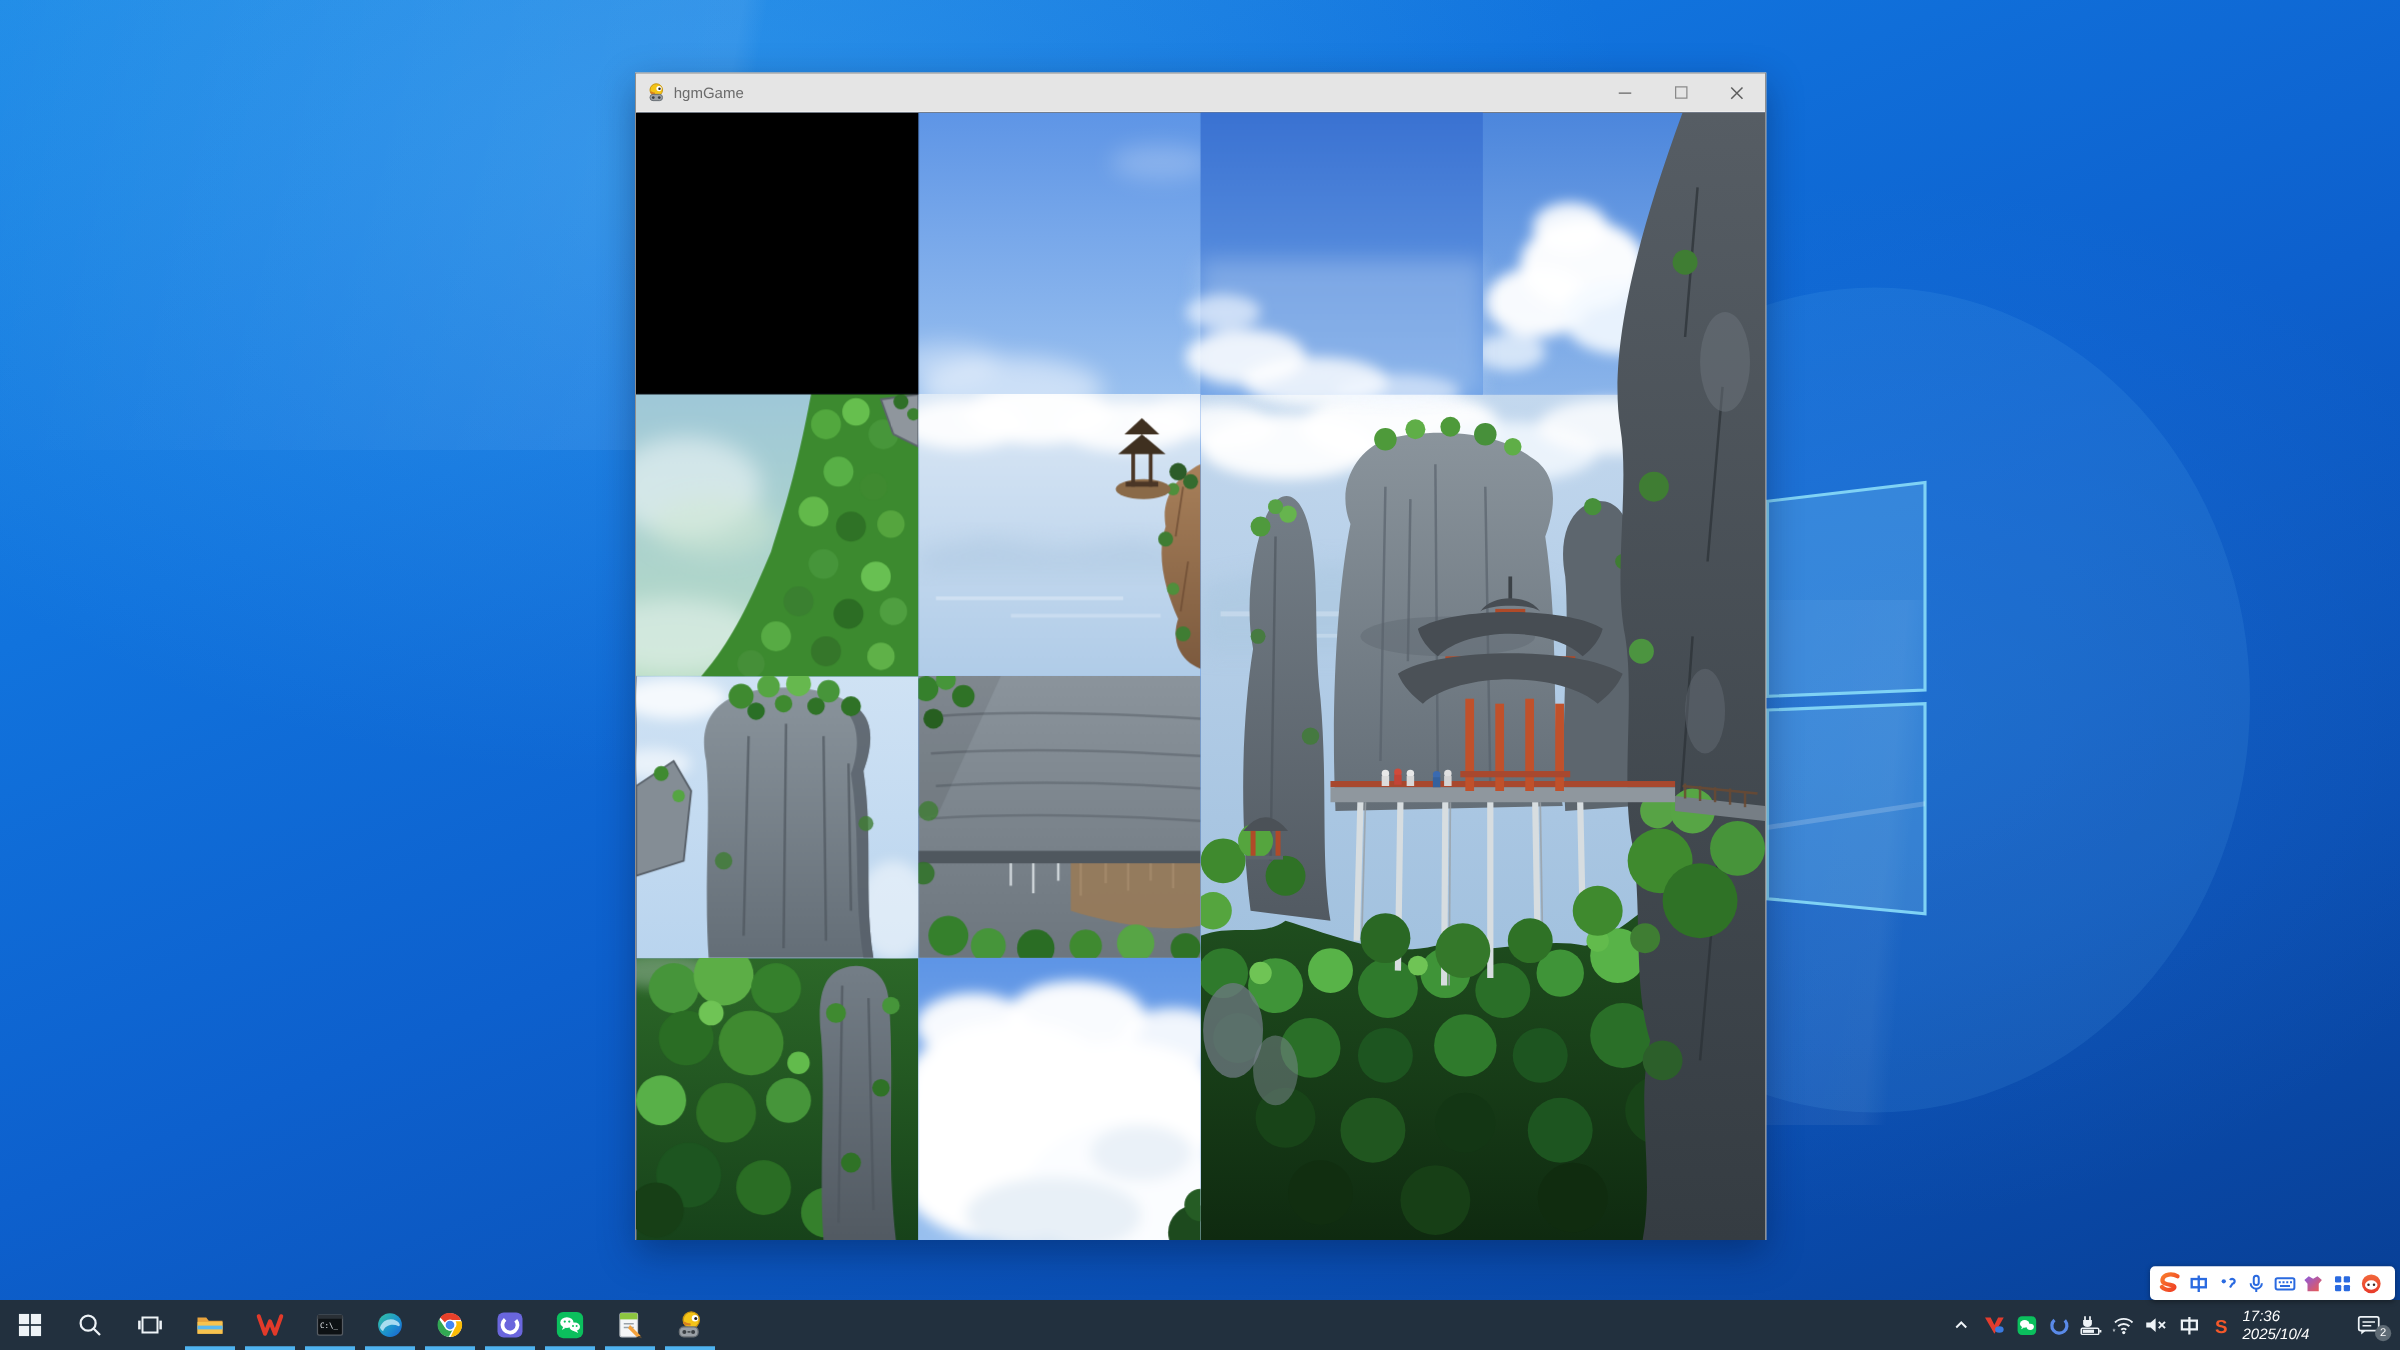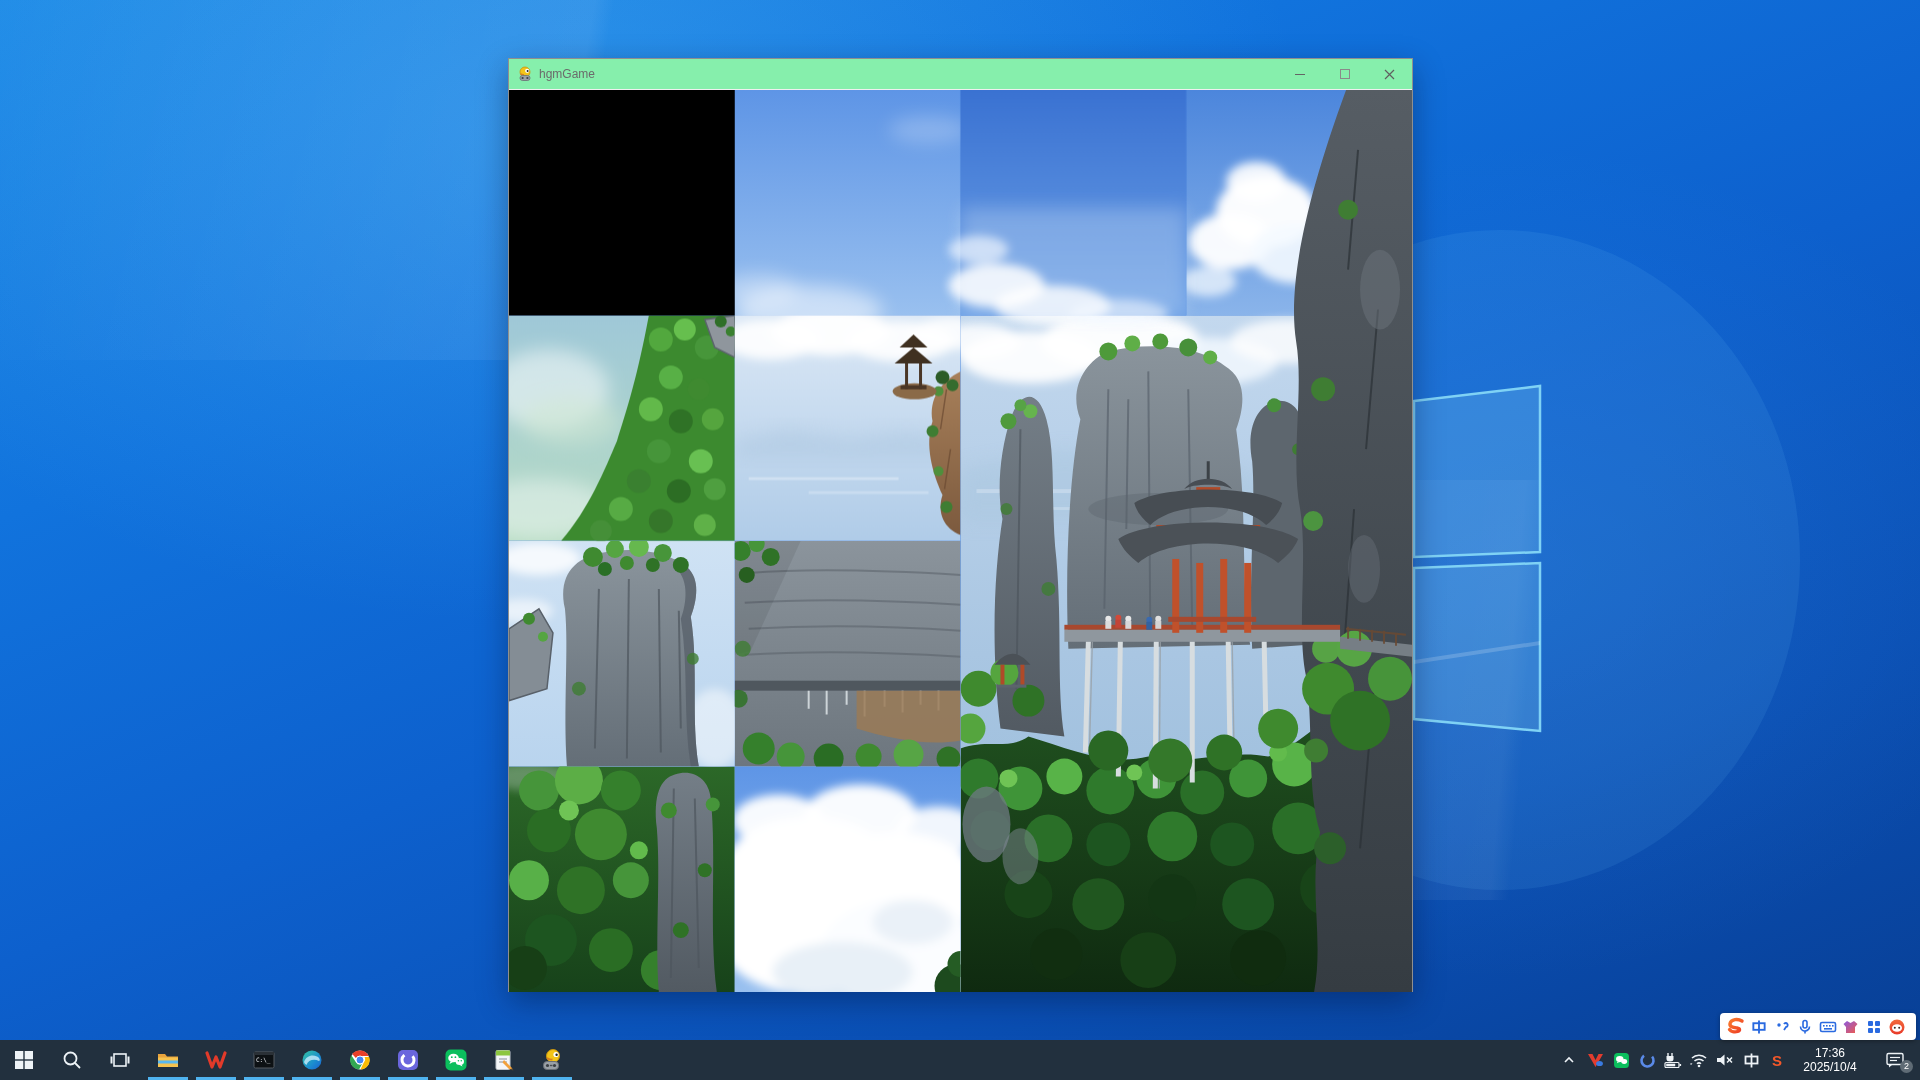--- a/index.html
+++ b/index.html
@@ -11,37 +11,37 @@
       radial-gradient(900px 700px at 78% 52%, rgba(90,180,255,.14), rgba(90,180,255,0) 60%),
       linear-gradient(158deg,#1e8ae6 0%,#1173dd 28%,#0d60cd 52%,#0a4fb4 76%,#083e93 100%);}
   .beam{position:absolute;left:0;width:1920px;pointer-events:none;}
   .beam1{top:0;height:360px;background:linear-gradient(100deg,rgba(255,255,255,0) 0%,rgba(255,255,255,.07) 30%,rgba(255,255,255,0) 31%);}
   .beam2{top:480px;height:420px;background:linear-gradient(95deg,rgba(255,255,255,0) 55%,rgba(255,255,255,.06) 78%,rgba(255,255,255,0) 79%);}
   .logo-svg{position:absolute;left:0;top:0;pointer-events:none;}
   
   .window{position:absolute;left:508px;top:58px;width:905px;height:934px;
     background:#fff;border:1px solid #8f8f8f;box-sizing:border-box;
     box-shadow:0 10px 28px rgba(0,20,60,.40);}
-  .titlebar{height:30px;background:#86efac;display:flex;align-items:center;border-bottom:1px solid #f0f0f0;}
+  .titlebar{height:30px;background:#e5e5e5;display:flex;align-items:center;border-bottom:1px solid #f0f0f0;}
   .title-icon{width:16px;height:16px;margin-left:8px;flex:0 0 auto;}
   .title-text{margin-left:6px;font-size:12px;color:#6b6b6b;flex:1 1 auto;white-space:nowrap;}
   .winbtn{width:45px;height:30px;display:flex;align-items:center;justify-content:center;flex:0 0 auto;}
   .board{position:relative;width:903px;height:902px;overflow:hidden;background:#000;}
   .board > svg{display:block;width:903px;height:902px;}
   .tilegrid{position:absolute;inset:0;}
   .ptile{position:absolute;width:25%;height:25%;box-sizing:border-box;}
   
   .taskbar{position:absolute;left:0;bottom:0;width:1920px;height:40px;background:#22303e;
     display:flex;align-items:stretch;z-index:50;}
   .tb-item{position:relative;width:48px;display:flex;align-items:center;justify-content:center;flex:0 0 auto;}
   .tb-item.running::after{content:"";position:absolute;left:4px;right:4px;bottom:0;height:3px;background:#4fb3f0;}
   .tb-spacer{flex:1 1 auto;}
   .tray{display:flex;align-items:center;flex:0 0 auto;}
   .tray-item{width:26px;height:40px;display:flex;align-items:center;justify-content:center;flex:0 0 auto;}
-  .clock{width:72px;text-align:center;color:#fff;font-size:12px;line-height:14px;padding:0 4px;}
+  .clock{width:72px;color:#fff;font-size:12px;line-height:14px;padding:0 4px;font-style:italic;}
   .notif{width:50px;position:relative;}
   .badge{position:absolute;right:7px;bottom:7px;width:13px;height:13px;border-radius:50%;
     background:#5f6b75;color:#fff;font-size:9px;line-height:13px;text-align:center;}
   
   .imebar{position:absolute;left:1720px;top:1013px;width:196px;height:27px;background:#fff;
     border-radius:4px;box-shadow:0 1px 4px rgba(0,0,0,.35);display:flex;align-items:center;
     padding:0 4px;box-sizing:border-box;z-index:60;}
   .ime-item{width:23px;height:23px;display:flex;align-items:center;justify-content:center;}
 </style>
 </head>

